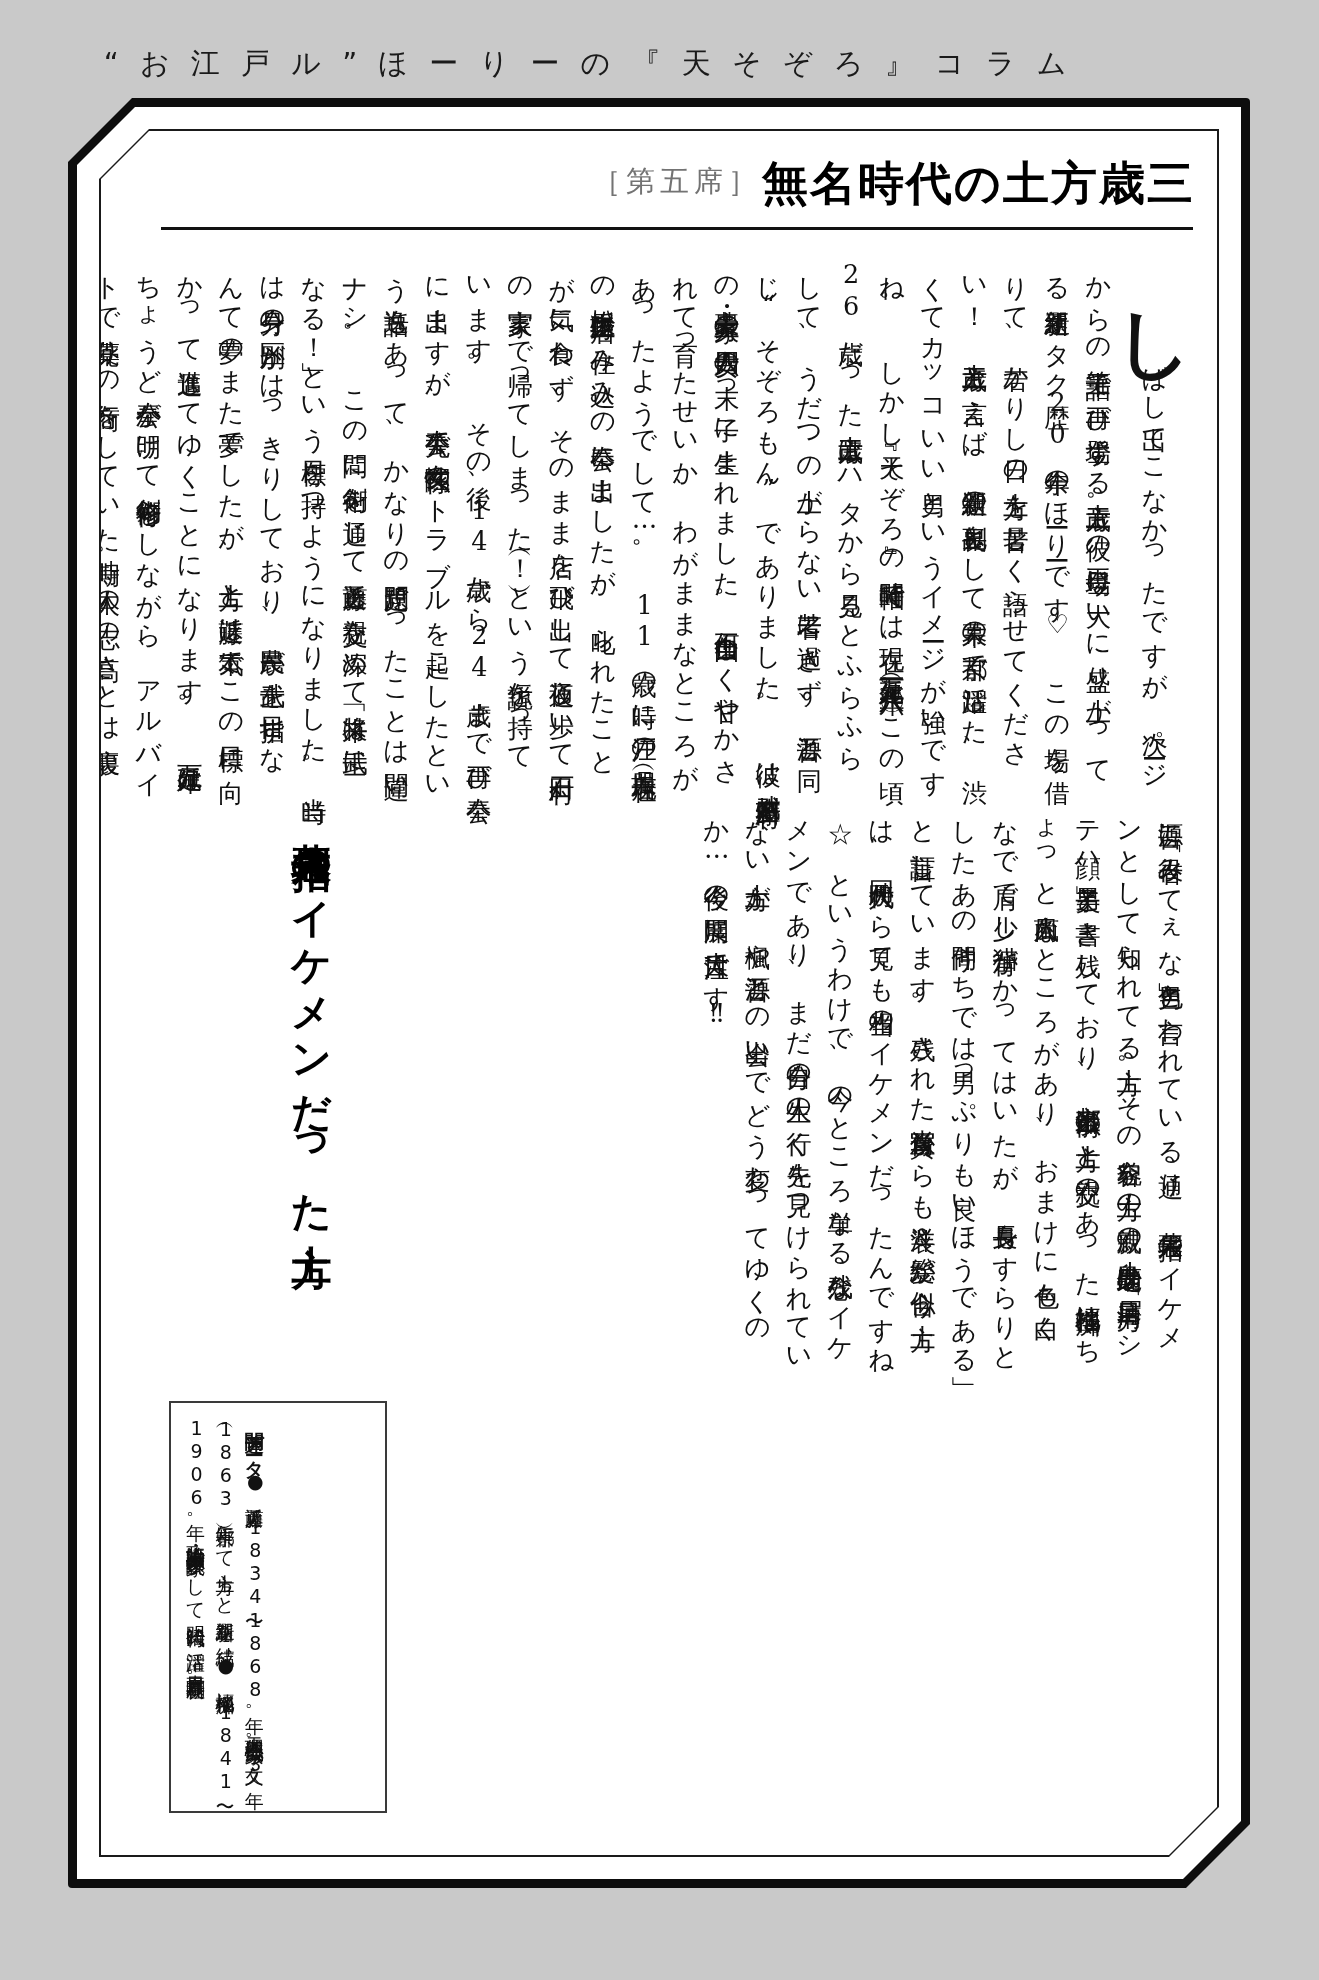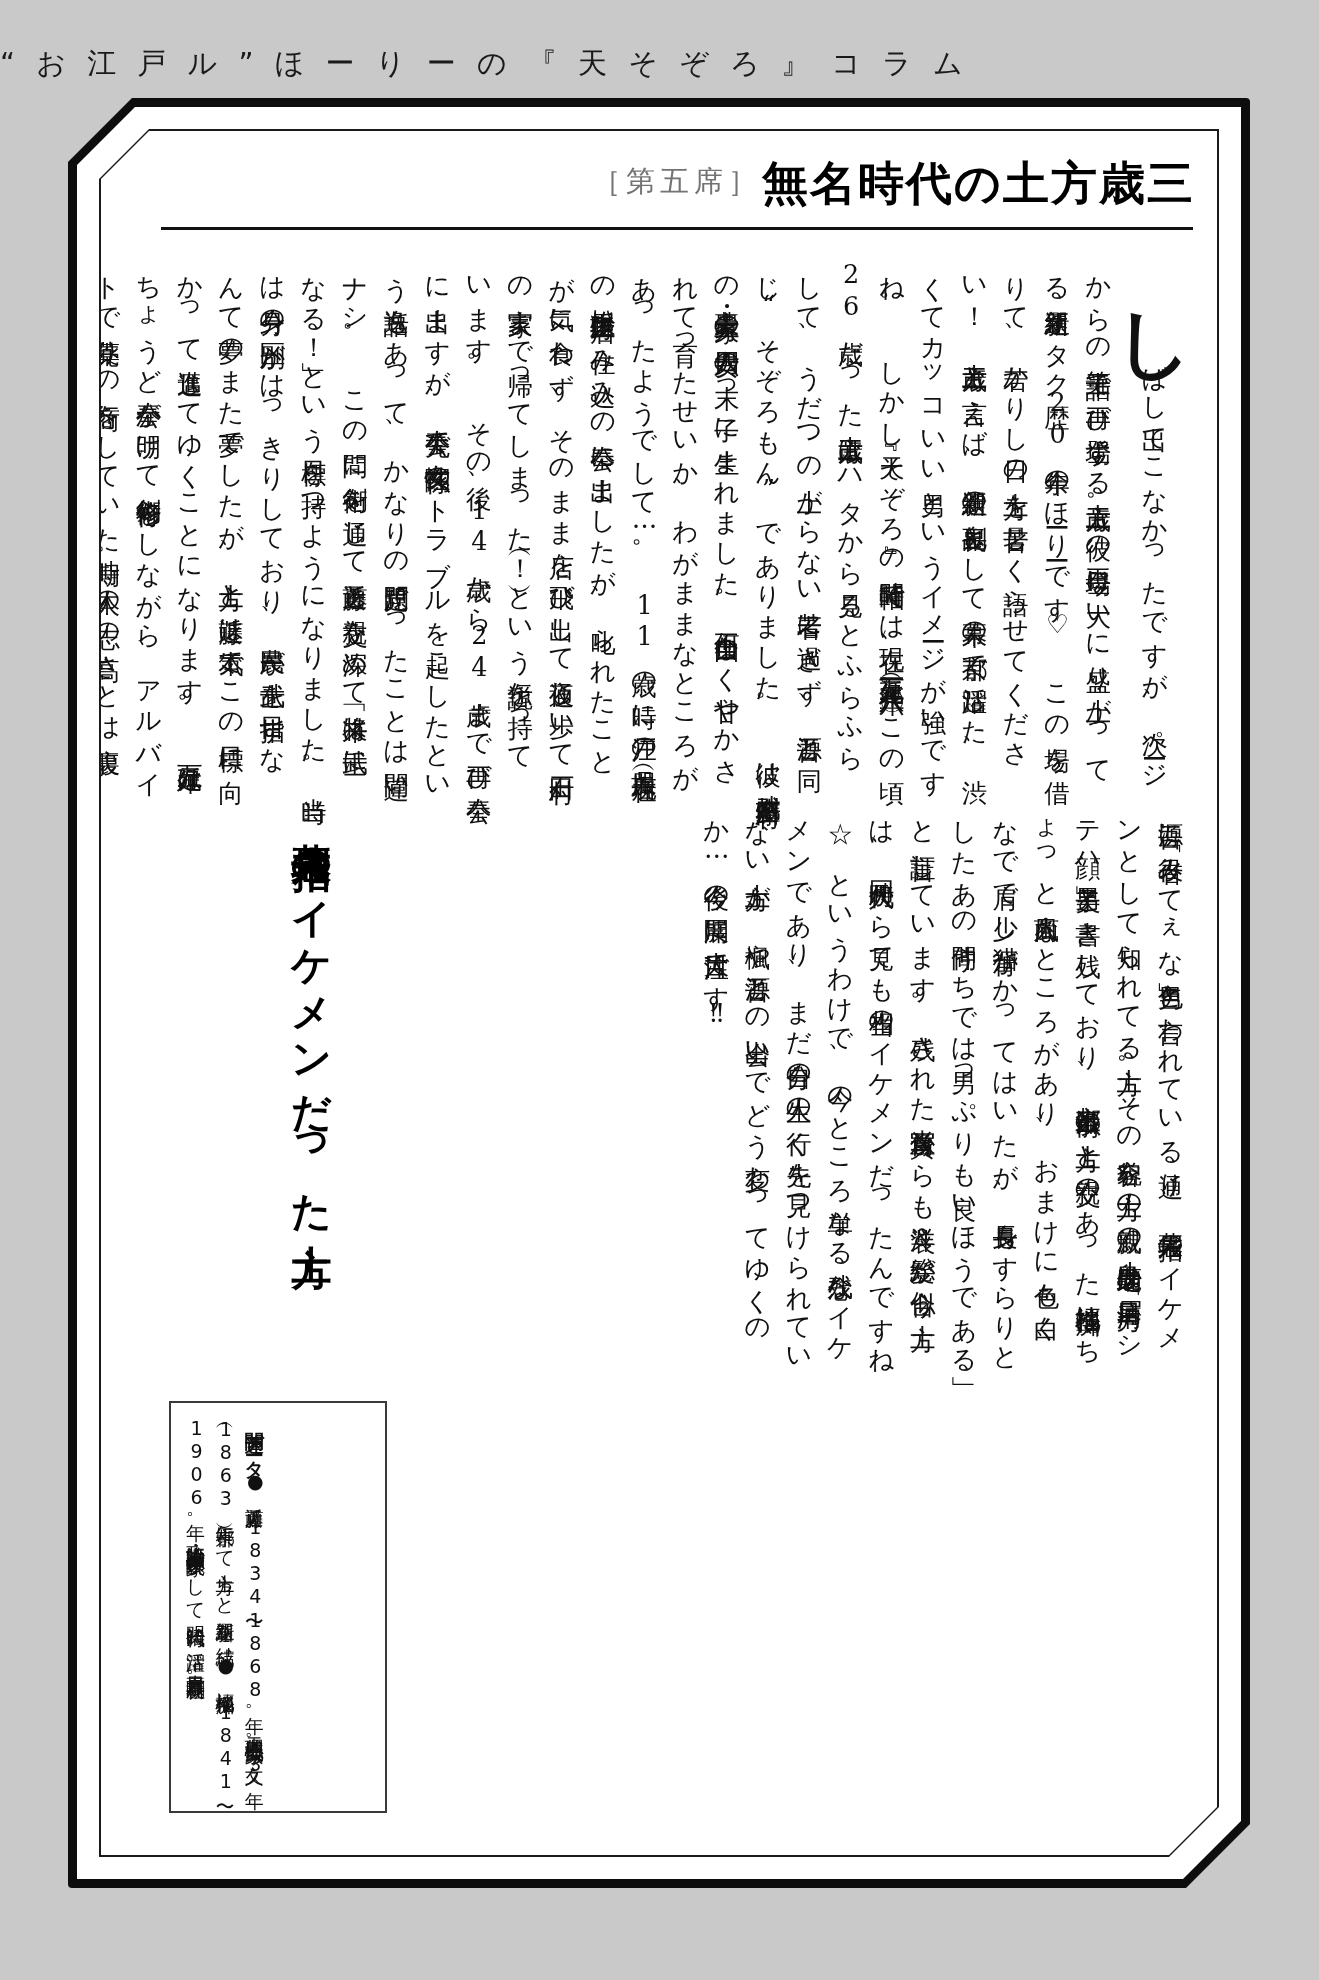--- a/index.html
+++ b/index.html
@@ -14,20 +14,21 @@
     overflow: hidden;
     position: relative;
   }
 
   
   .running-head {
     position: absolute;
     top: 44px;
     left: 0;
     width: 1176px;
+    text-align: center;
     font-size: 29px;
     letter-spacing: 6px;
     color: #1a1a1a;
     font-family: "DejaVu Sans", "Liberation Sans", sans-serif;
     font-weight: 500;
     white-space: nowrap;
   }
 
   
   .frame-outer {

